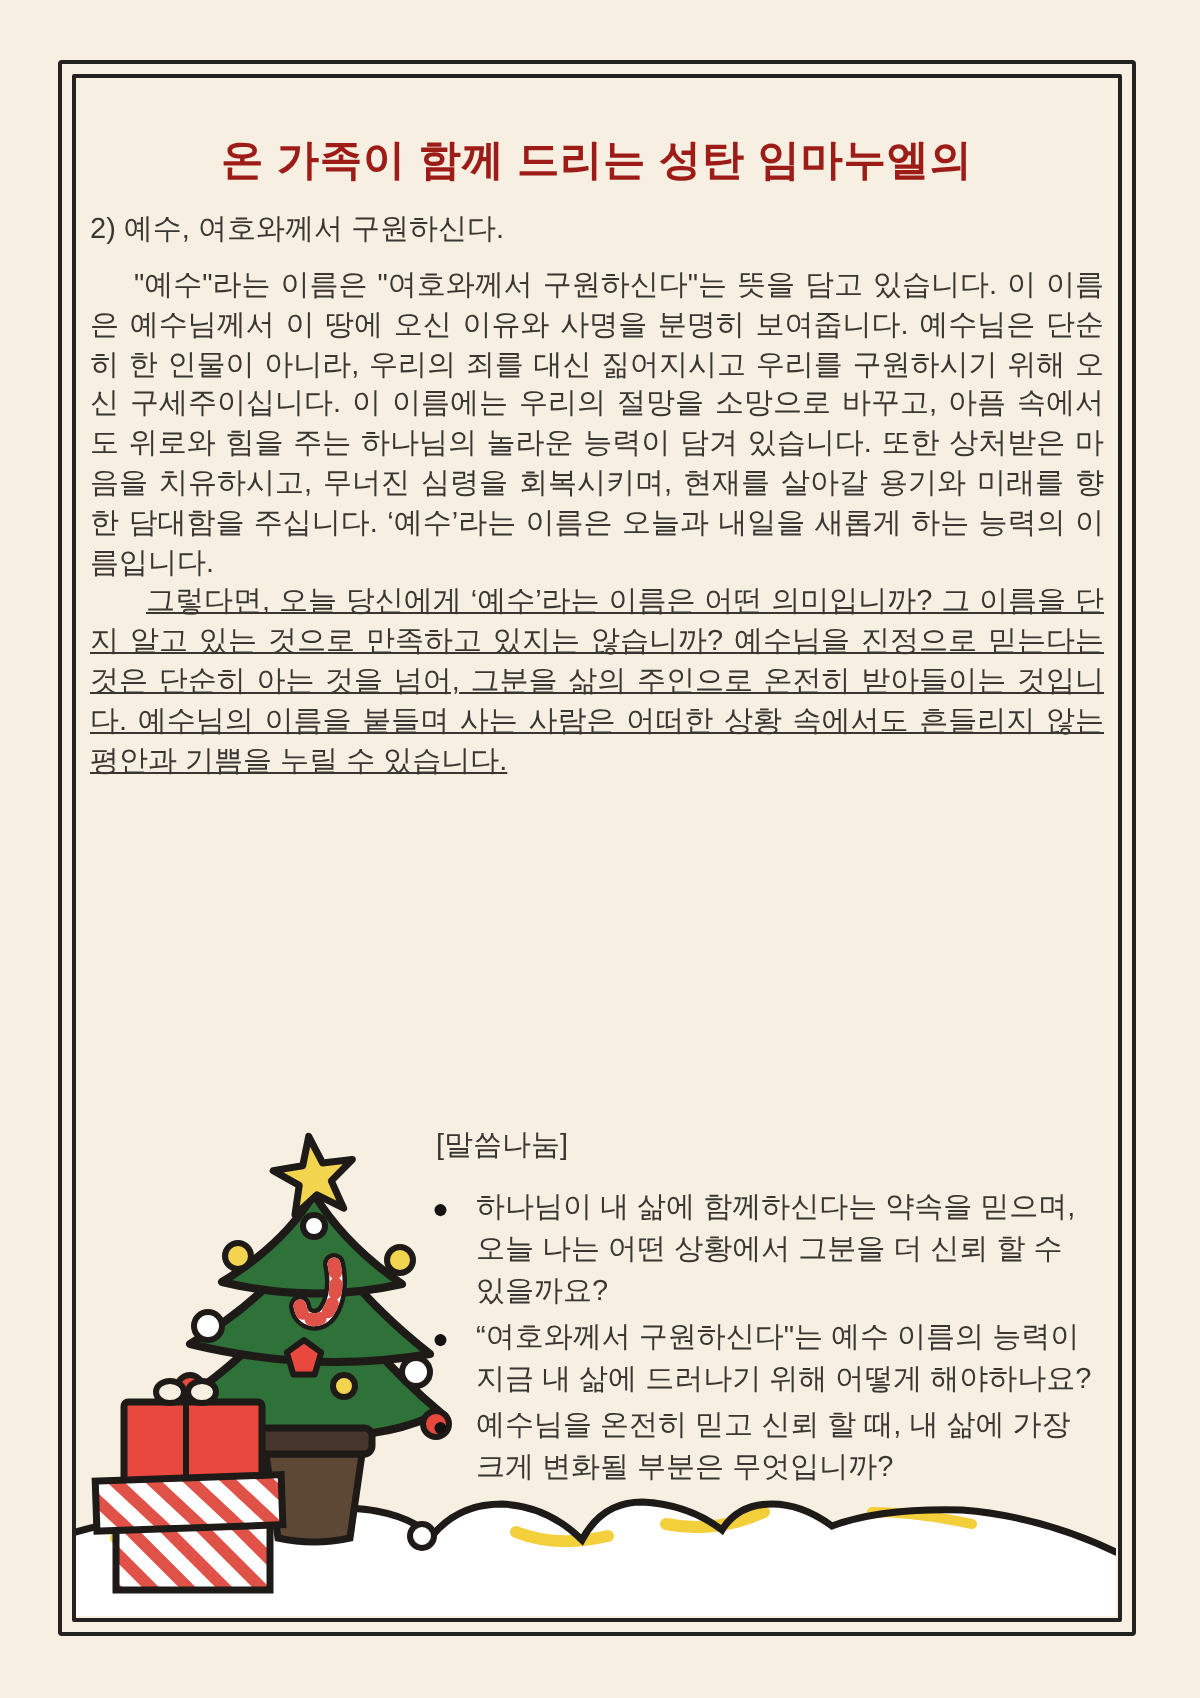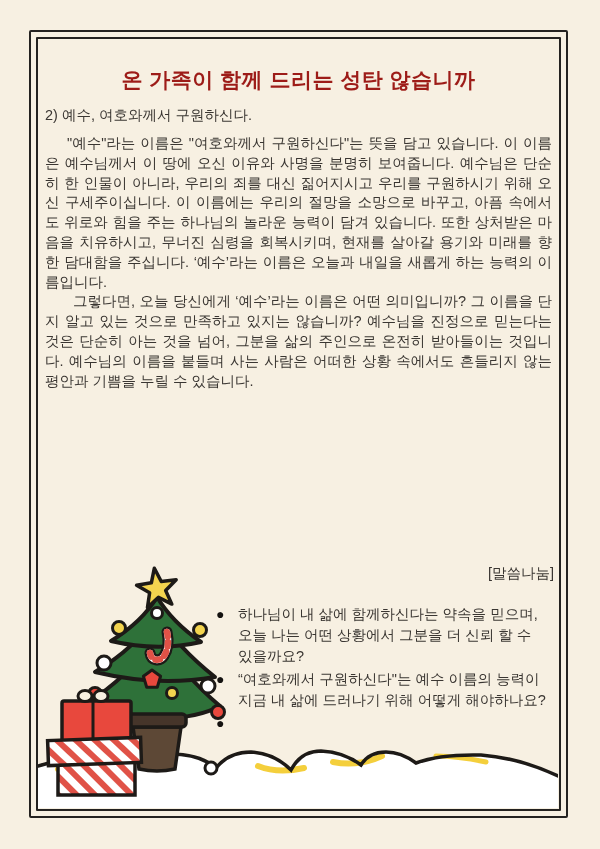--- a/index.html
+++ b/index.html
@@ -25,27 +25,27 @@
     position:absolute;left:45px;top:106px;width:507px;
     font-size:14.5px;line-height:19.5px;
   }
   .body-text{
     position:absolute;left:45px;top:134px;width:507px;
     font-size:14.5px;line-height:19.8px;
     text-align:justify;word-break:break-all;
   }
   .body-text p{margin:0;}
   .body-text p.p1{text-indent:22px;}
-  .body-text p.p2{text-indent:28px;}
+  .body-text p.p2{text-indent:28px;text-decoration:underline;}
   .body-text p.p3{text-indent:8px;margin-top:16px;}
   .sharing{
     position:absolute;left:216px;top:563px;width:338px;
     font-size:14.5px;line-height:21px;
   }
-  .sharing-heading{margin:0 0 20px 2px;text-align:right;}
+  .sharing-heading{margin:0 0 10px 2px;}
   .question-list{list-style:none;margin:0;padding:0;}
   .question-list li{
     position:relative;padding-left:22px;margin:0 0 2px 0;
     word-break:keep-all;overflow-wrap:break-word;
   }
   .bullet{
     position:absolute;left:0;top:0;font-size:14px;color:#141210;
   }
   .illustration{position:absolute;left:38px;top:540px;}
 </style>
@@ -110,21 +110,21 @@
       <path d="M55,161 L55,204" stroke-width="3" fill="none"></path>
       <ellipse cx="47" cy="156" rx="7" ry="5.5" stroke-width="3" fill="#f7f0e2"></ellipse>
       <ellipse cx="63" cy="156" rx="7" ry="5.5" stroke-width="3" fill="#f7f0e2"></ellipse>
       <rect x="20" y="222" width="77" height="33" fill="url(#stripes)"></rect>
       <rect x="10" y="199" width="93" height="25" fill="url(#stripes)" transform="rotate(-2 56 211)"></rect>
     </g>
 
     <circle cx="173" cy="228" r="6" stroke="#1d1a17" stroke-width="3" fill="#ffffff"></circle>
   </svg>
 
-  <h1 class="page-title">온 가족이 함께 드리는 성탄 않습니까</h1>
+  <h1 class="page-title">온 가족이 함께 드리는 성탄 임마누엘의</h1>
 
   <div class="section-heading">2) 예수, 여호와께서 구원하신다.</div>
 
   <div class="body-text">
     <p class="p1">"예수"라는 이름은 "여호와께서 구원하신다"는 뜻을 담고 있습니다. 이 이름은 예수님께서 이 땅에 오신 이유와 사명을 분명히 보여줍니다. 예수님은 단순히 한 인물이 아니라, 우리의 죄를 대신 짊어지시고 우리를 구원하시기 위해 오신 구세주이십니다. 이 이름에는 우리의 절망을 소망으로 바꾸고, 아픔 속에서도 위로와 힘을 주는 하나님의 놀라운 능력이 담겨 있습니다. 또한 상처받은 마음을 치유하시고, 무너진 심령을 회복시키며, 현재를 살아갈 용기와 미래를 향한 담대함을 주십니다. ‘예수’라는 이름은 오늘과 내일을 새롭게 하는 능력의 이름입니다.</p>
     <p class="p2">그렇다면, 오늘 당신에게 ‘예수’라는 이름은 어떤 의미입니까? 그 이름을 단지 알고 있는 것으로 만족하고 있지는 않습니까? 예수님을 진정으로 믿는다는 것은 단순히 아는 것을 넘어, 그분을 삶의 주인으로 온전히 받아들이는 것입니다. 예수님의 이름을 붙들며 사는 사람은 어떠한 상황 속에서도 흔들리지 않는 평안과 기쁨을 누릴 수 있습니다.</p>
   </div>
 
   <div class="sharing">
     <div class="sharing-heading">[말씀나눔]</div>
@@ -132,17 +132,18 @@
       <li>
         <span class="bullet">●</span>
         <span>하나님이 내 삶에 함께하신다는 약속을 믿으며, 오늘 나는 어떤 상황에서 그분을 더 신뢰 할 수 있을까요?</span>
       </li>
       <li>
         <span class="bullet">●</span>
         <span>“여호와께서 구원하신다"는 예수 이름의 능력이 지금 내 삶에 드러나기 위해 어떻게 해야하나요?</span>
       </li>
       <li>
         <span class="bullet">●</span>
+        <span>예수님을 온전히 믿고 신뢰 할 때, 내 삶에 가장 크게 변화될 부분은 무엇입니까?</span>
       </li>
     </ul>
   </div>
 
 </div>
 
 </body></html>

